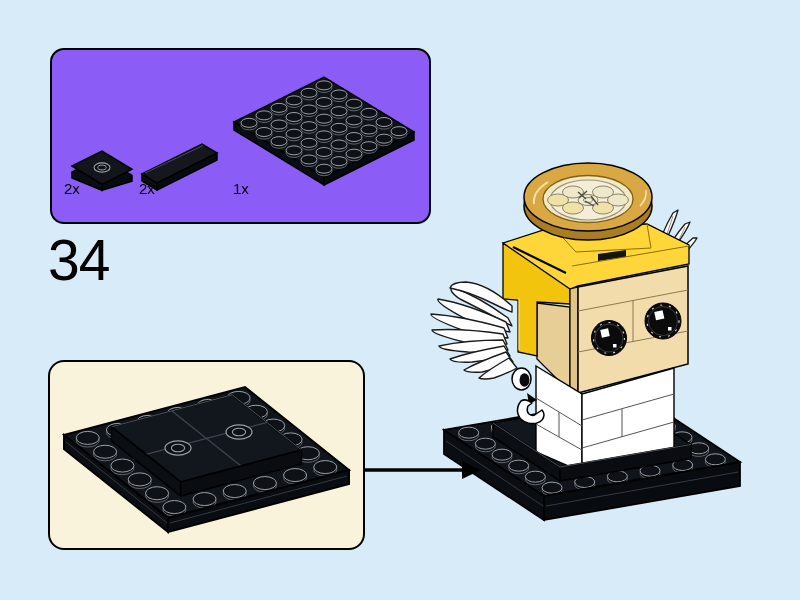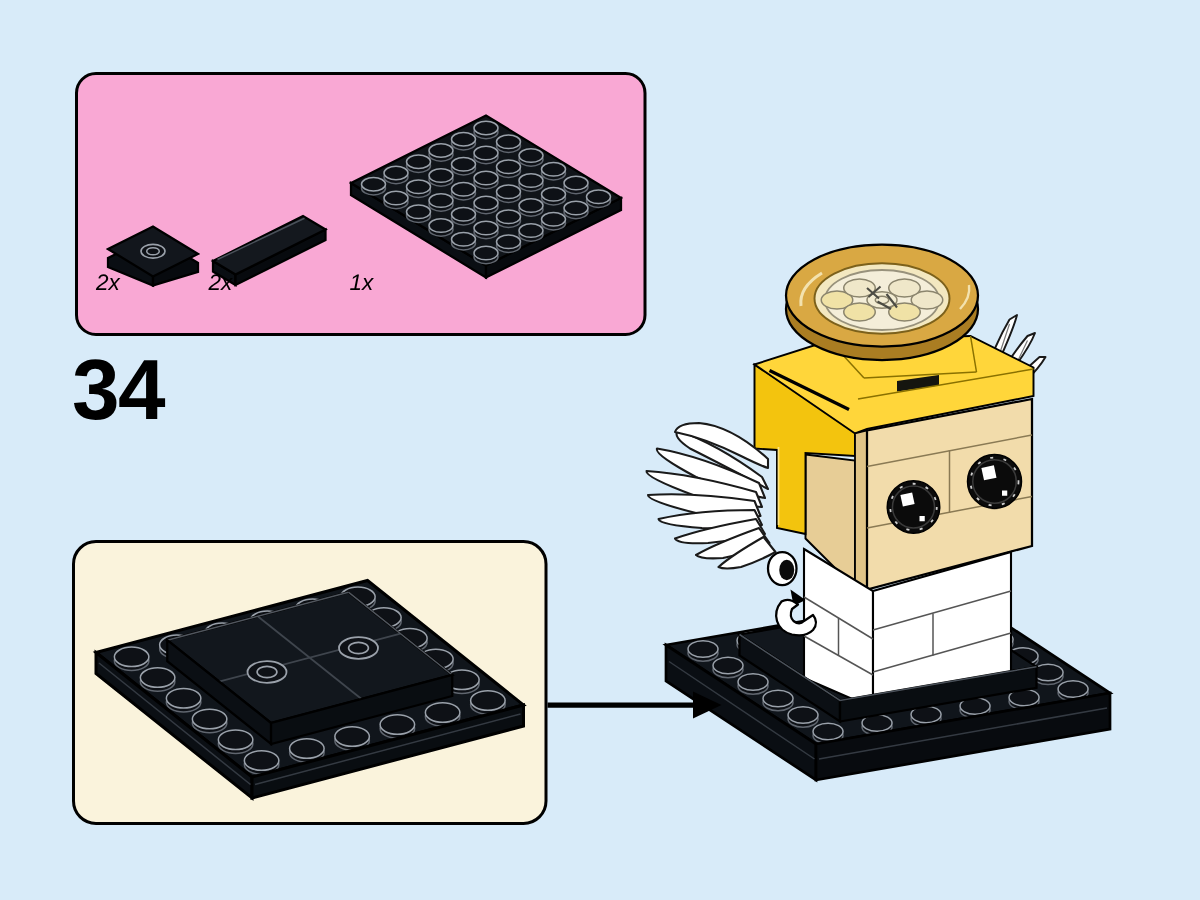--- a/index.html
+++ b/index.html
@@ -1,24 +1,24 @@
 <!DOCTYPE html>
 <html><head>
 <meta charset="utf-8">
 <style>
   html,body{margin:0;padding:0;}
   .stage{position:relative;width:800px;height:600px;background:#d8ebf9;overflow:hidden;
          font-family:"Liberation Sans",sans-serif;}
   .parts-panel{position:absolute;left:50px;top:48px;width:381px;height:176px;
 making   background:#c5ddf3;border:2.5px solid #000;border-radius:14px;box-sizing:border-box;}
-  .parts-panel{background:#f9a8d4;font-style:italic;}
+  .parts-panel{background:#8b5cf6;}
   .parts-panel svg{position:absolute;left:0;top:0;}
   .count-label{position:absolute;top:130px;font-size:15px;color:#000;}
   .count-1{left:12px;} .count-2{left:87px;} .count-3{left:181px;}
-  .step-number{position:absolute;left:48px;top:232px;font-size:57px;font-weight:700;
+  .step-number{position:absolute;left:48px;top:232px;font-size:57px;font-weight:400;
          color:#000;letter-spacing:-1px;line-height:1;}
   .callout{position:absolute;left:48px;top:360px;width:317px;height:190px;
          background:#faf3dc;border:2.5px solid #000;border-radius:16px;box-sizing:border-box;}
   .scene{position:absolute;left:0;top:0;}
 </style>
 </head>
 <body>
 
 <div class="stage">
 

